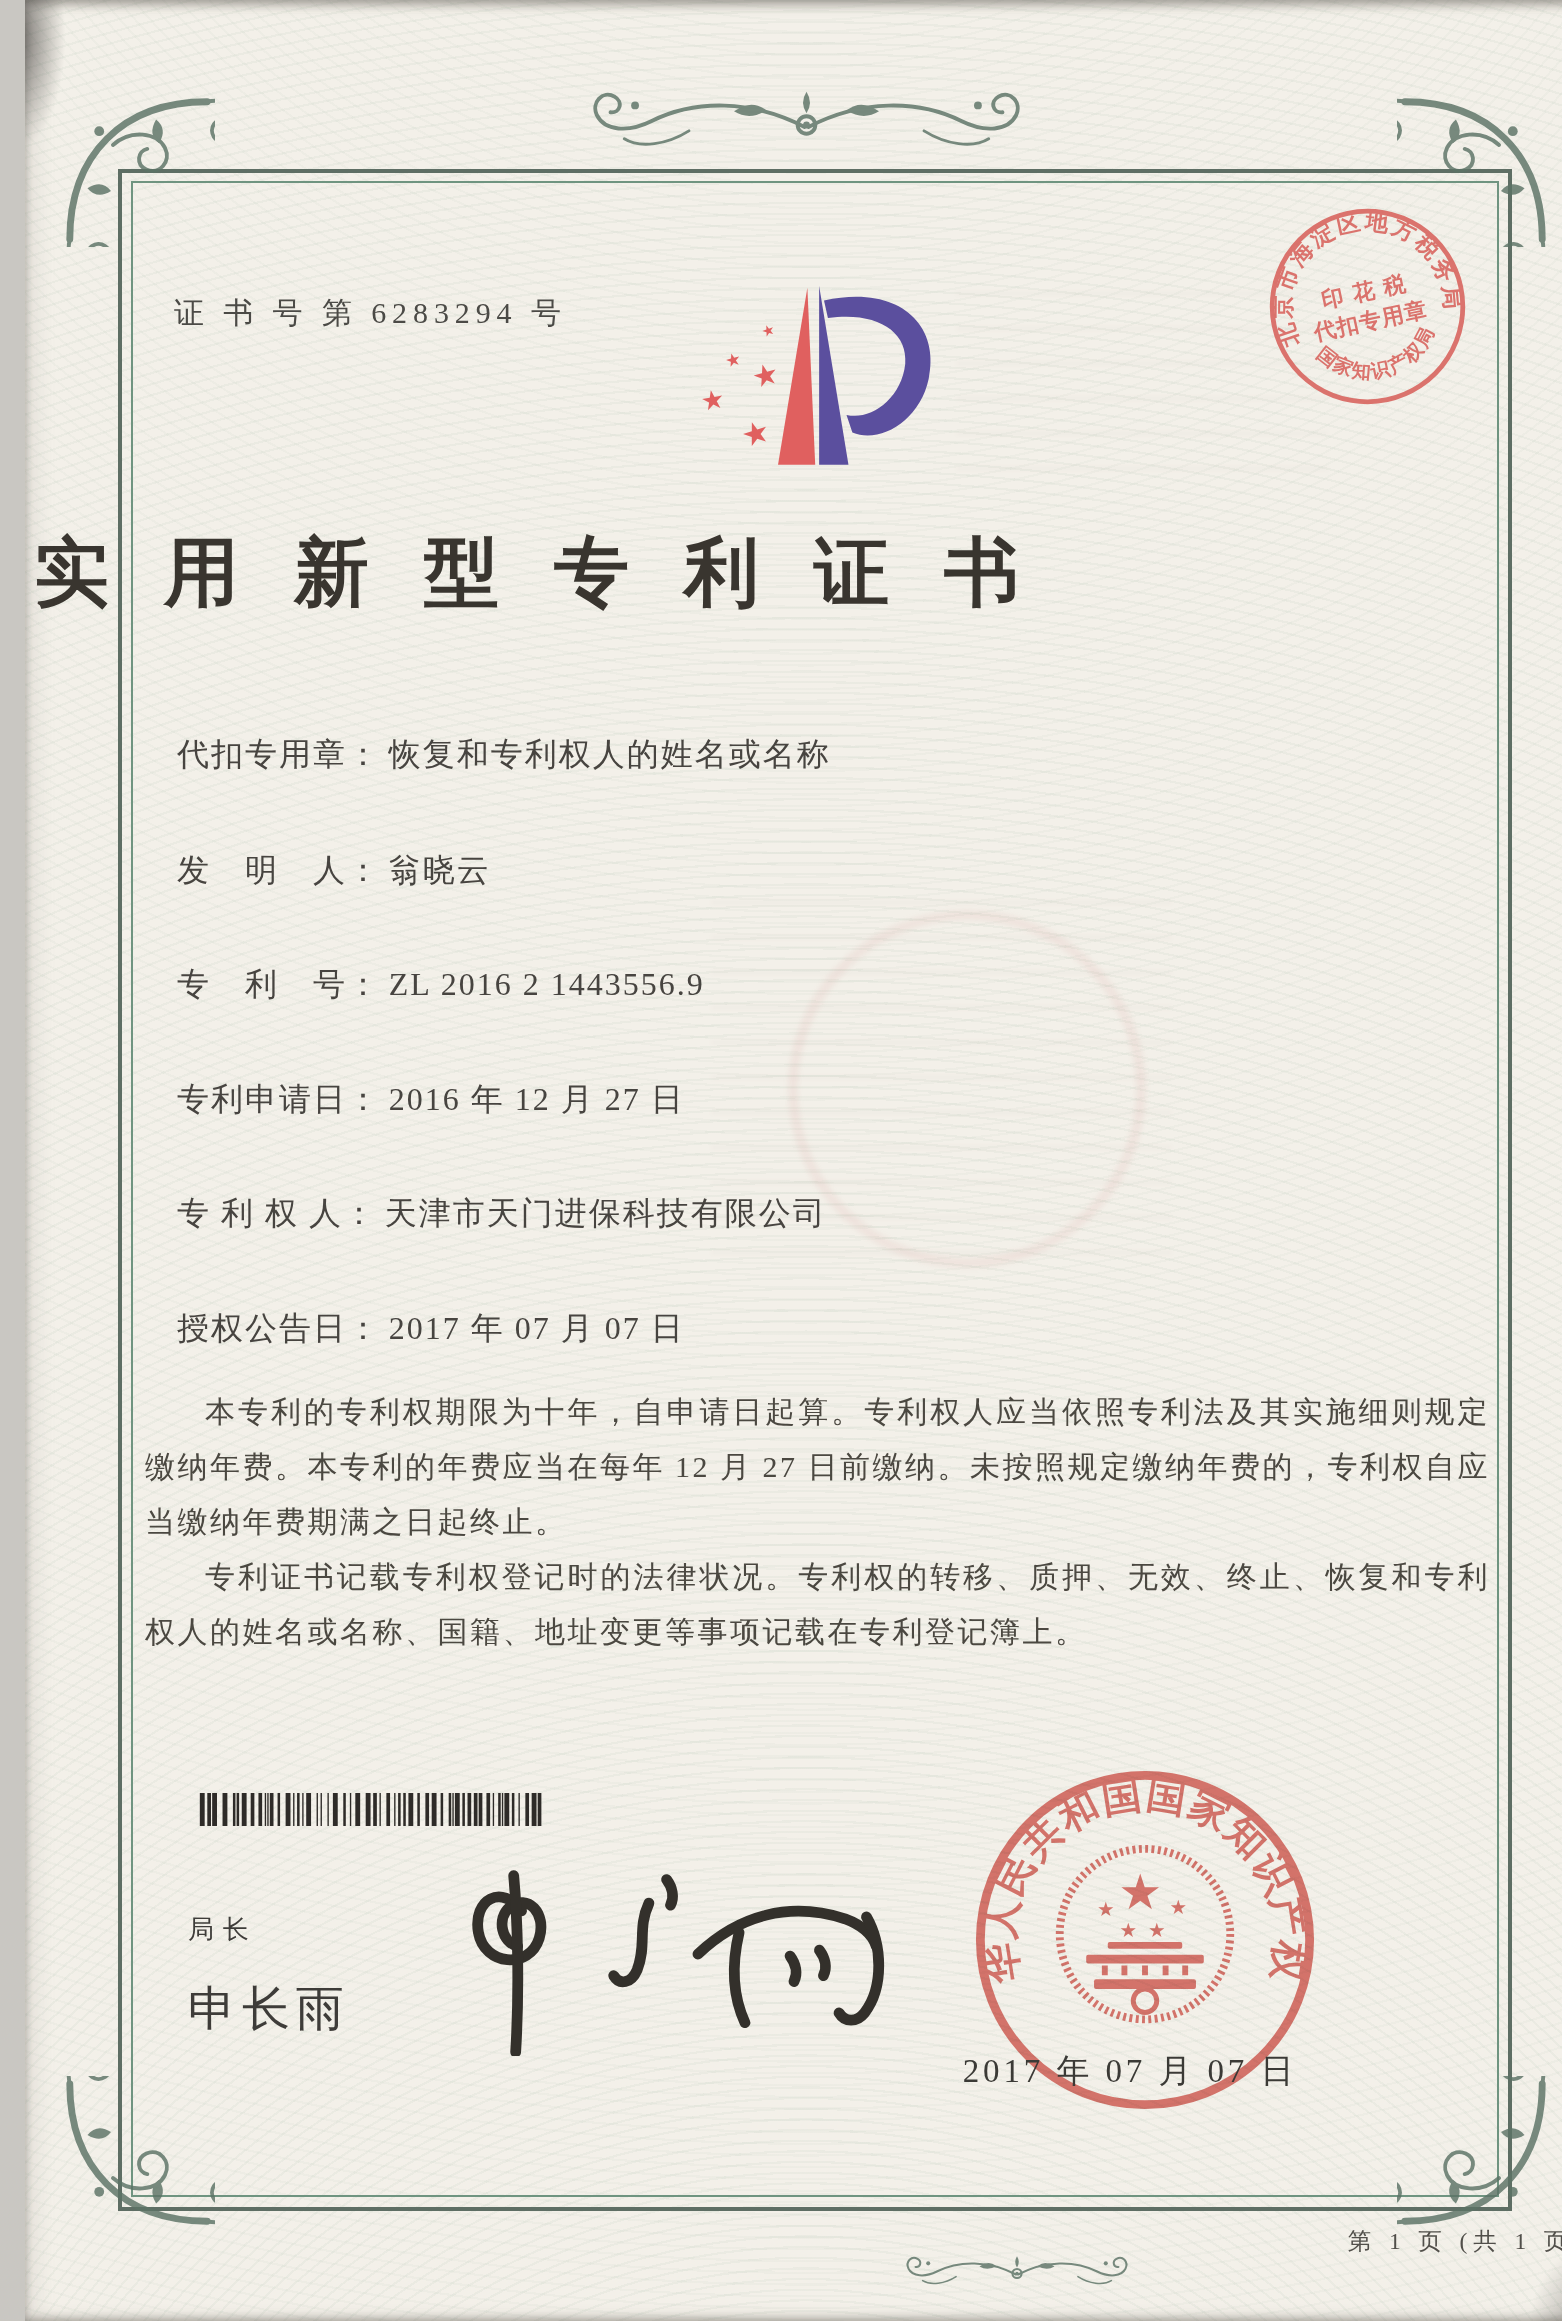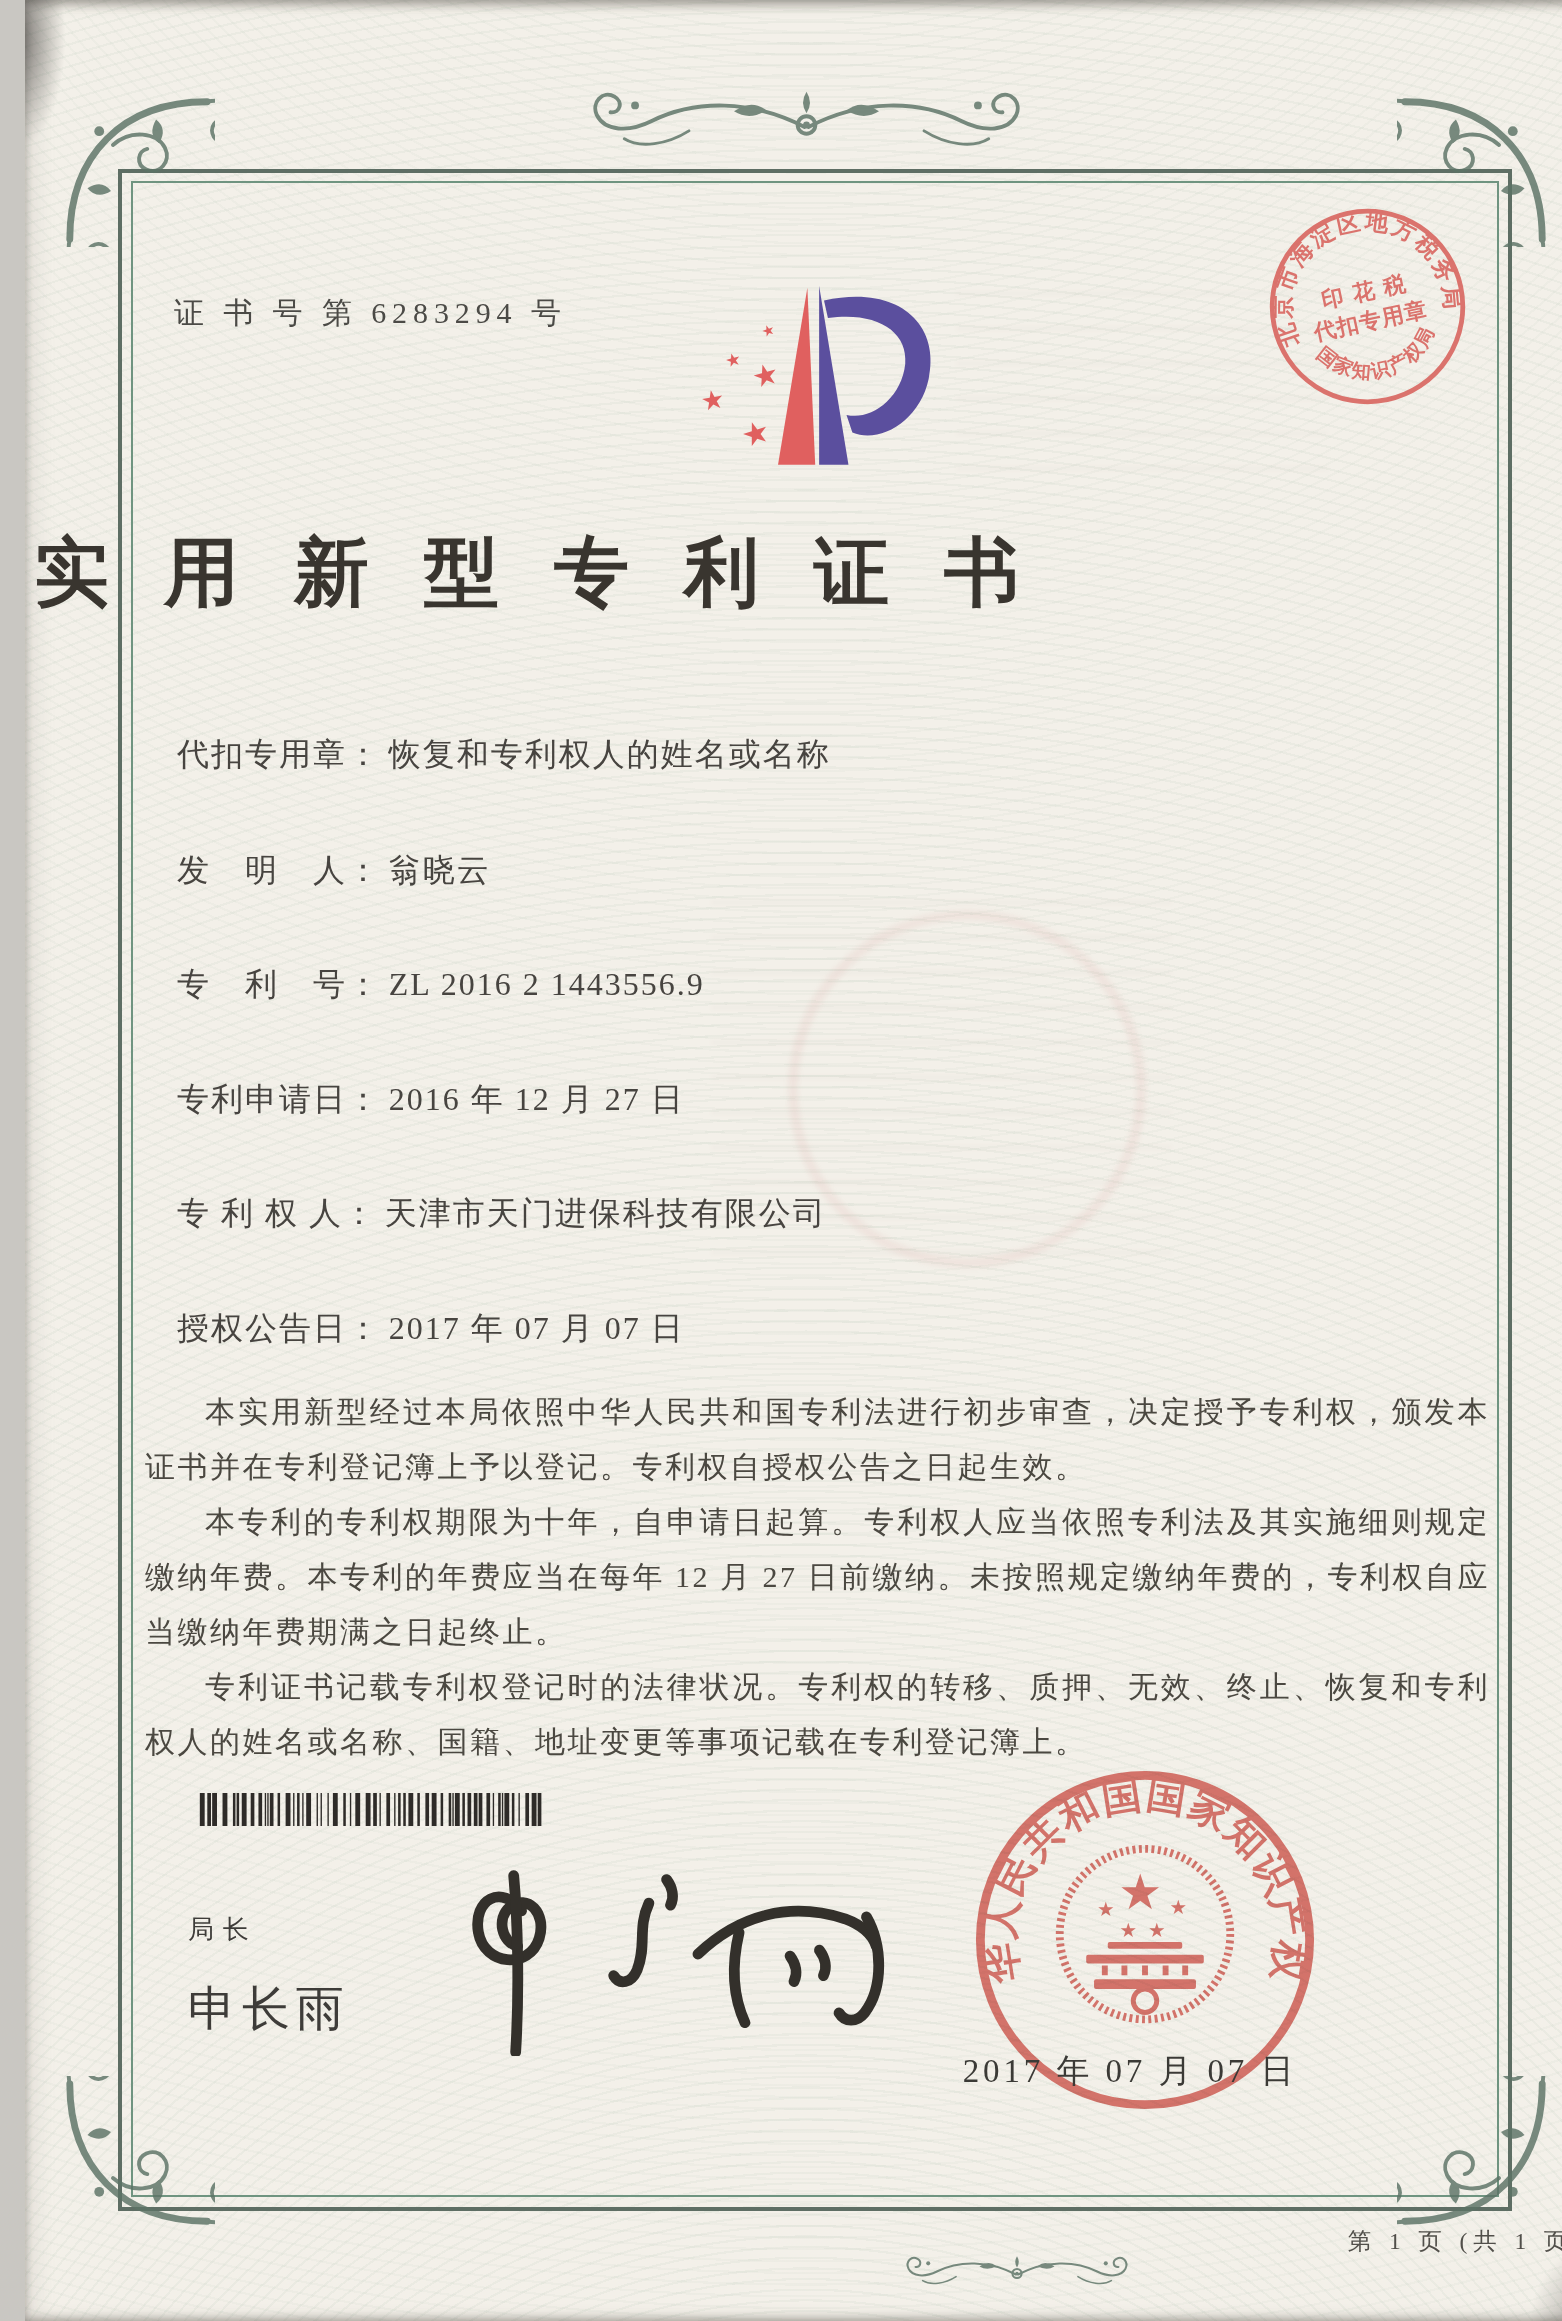--- a/index.html
+++ b/index.html
@@ -185,21 +185,20 @@
     <span class="field-label">专利申请日：</span><span class="field-value">2016 年 12 月 27 日</span>
   </div>
   <div class="field-row" style="top:1192px;">
     <span class="field-label">专 利 权 人：</span><span class="field-value">天津市天门进保科技有限公司</span>
   </div>
   <div class="field-row" style="top:1307px;">
     <span class="field-label">授权公告日：</span><span class="field-value">2017 年 07 月 07 日</span>
   </div>
 
   <div class="legal">
-    <p>本实用新型经过本局依照中华人民共和国专利法进行初步审查，决定授予专利权，颁发本证书并在专利登记簿上予以登记。专利权自授权公告之日起生效。</p>
     <p>本专利的专利权期限为十年，自申请日起算。专利权人应当依照专利法及其实施细则规定缴纳年费。本专利的年费应当在每年 12 月 27 日前缴纳。未按照规定缴纳年费的，专利权自应当缴纳年费期满之日起终止。</p>
     <p>专利证书记载专利权登记时的法律状况。专利权的转移、质押、无效、终止、恢复和专利权人的姓名或名称、国籍、地址变更等事项记载在专利登记簿上。</p>
   </div>
 
   <svg id="barcode" class="barcode" width="355" height="33" viewBox="0 0 362 34">
       <rect x="0.0" y="0" width="5.0" height="34" fill="#2e2b28"></rect>
       <rect x="7.7" y="0" width="3.8" height="34" fill="#2e2b28"></rect>
       <rect x="12.7" y="0" width="5.0" height="34" fill="#2e2b28"></rect>
       <rect x="23.4" y="0" width="5.0" height="34" fill="#2e2b28"></rect>
       <rect x="34.1" y="0" width="2.6" height="34" fill="#2e2b28"></rect>

